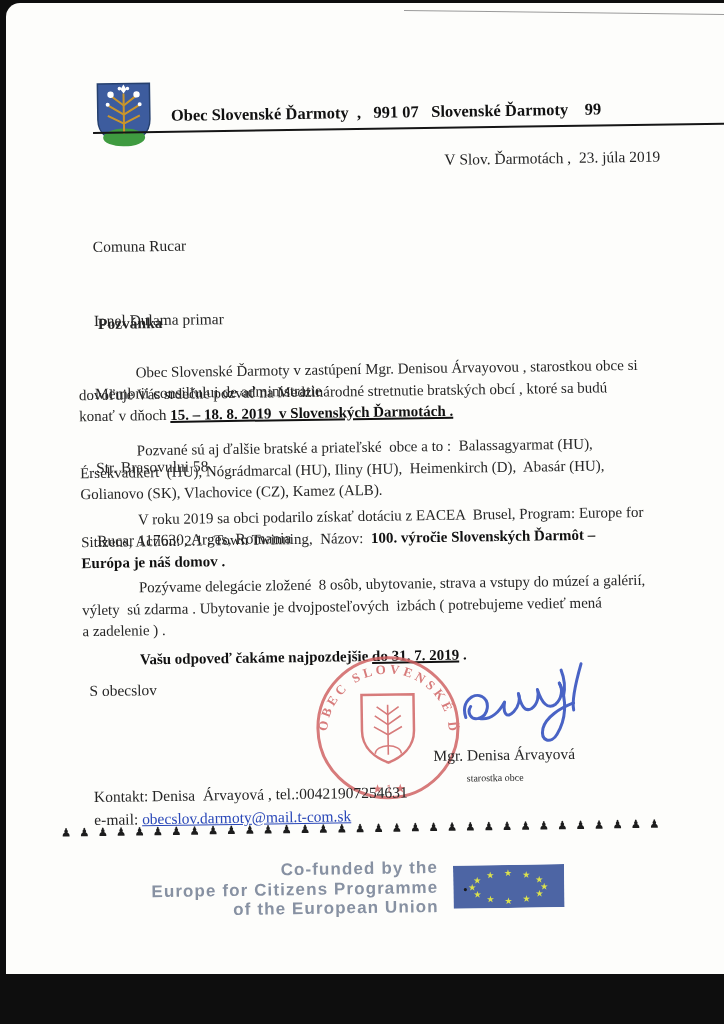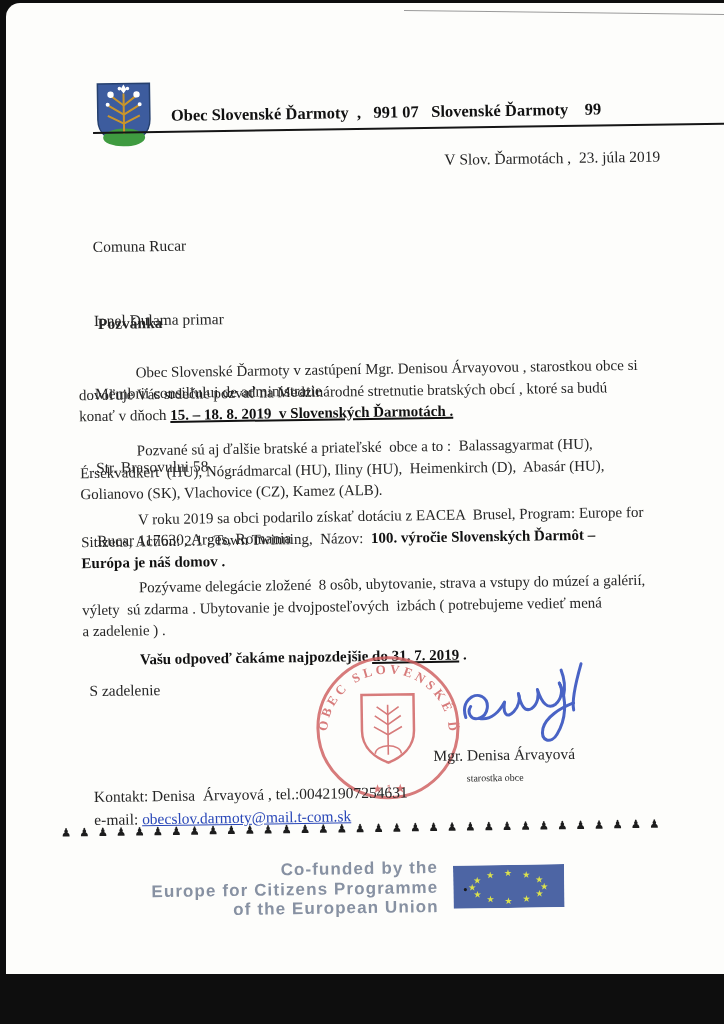--- a/index.html
+++ b/index.html
@@ -84,21 +84,21 @@
     <div class="t para" style="top:503px;"><span>V roku 2019 sa obci podarilo získať dotáciu z EACEA  Brusel, Program: Europe for
 Sitizens, Action: 2.1 : Town Twinning,  Názov:  </span><span class="b">100. výročie Slovenských Ďarmôt –
 Európa je náš domov .</span></div>
 
     <div class="t para" style="top:571px;"><span>Pozývame delegácie zložené  8 osôb, ubytovanie, strava a vstupy do múzeí a galérií,
 výlety  sú zdarma . Ubytovanie je dvojposteľových  izbách ( potrebujeme vedieť mená
 a zadelenie ) .</span></div>
 
     <div class="t para b" style="top:643px;"><span>Vašu odpoveď čakáme najpozdejšie </span><span class="hl">do 31. 7. 2019</span><span> .</span></div>
 
-    <div class="t" style="left:80px;top:673px;font-size:15.5px;">S zadelenie</div>
+    <div class="t" style="left:80px;top:673px;font-size:15.5px;">S obecslov</div>
 
     <div class="stamp-wrap">
       <svg width="150" height="150" viewBox="0 0 150 150">
         <defs>
           <path id="arcTop" d="M14,82 A61,61 0 1 1 136,82"></path>
           <path id="arcBot" d="M30,118 A58,58 0 0 0 120,118"></path>
         </defs>
         <circle cx="75" cy="75" r="70" fill="none" stroke="#cf5f5f" stroke-width="3"></circle>
         <text font-size="13" letter-spacing="3.5" fill="#cf5f5f" font-family="Liberation Serif, serif" font-weight="bold">
           <textPath href="#arcTop" startOffset="4">OBEC SLOVENSKÉ ĎARMOTY</textPath>

